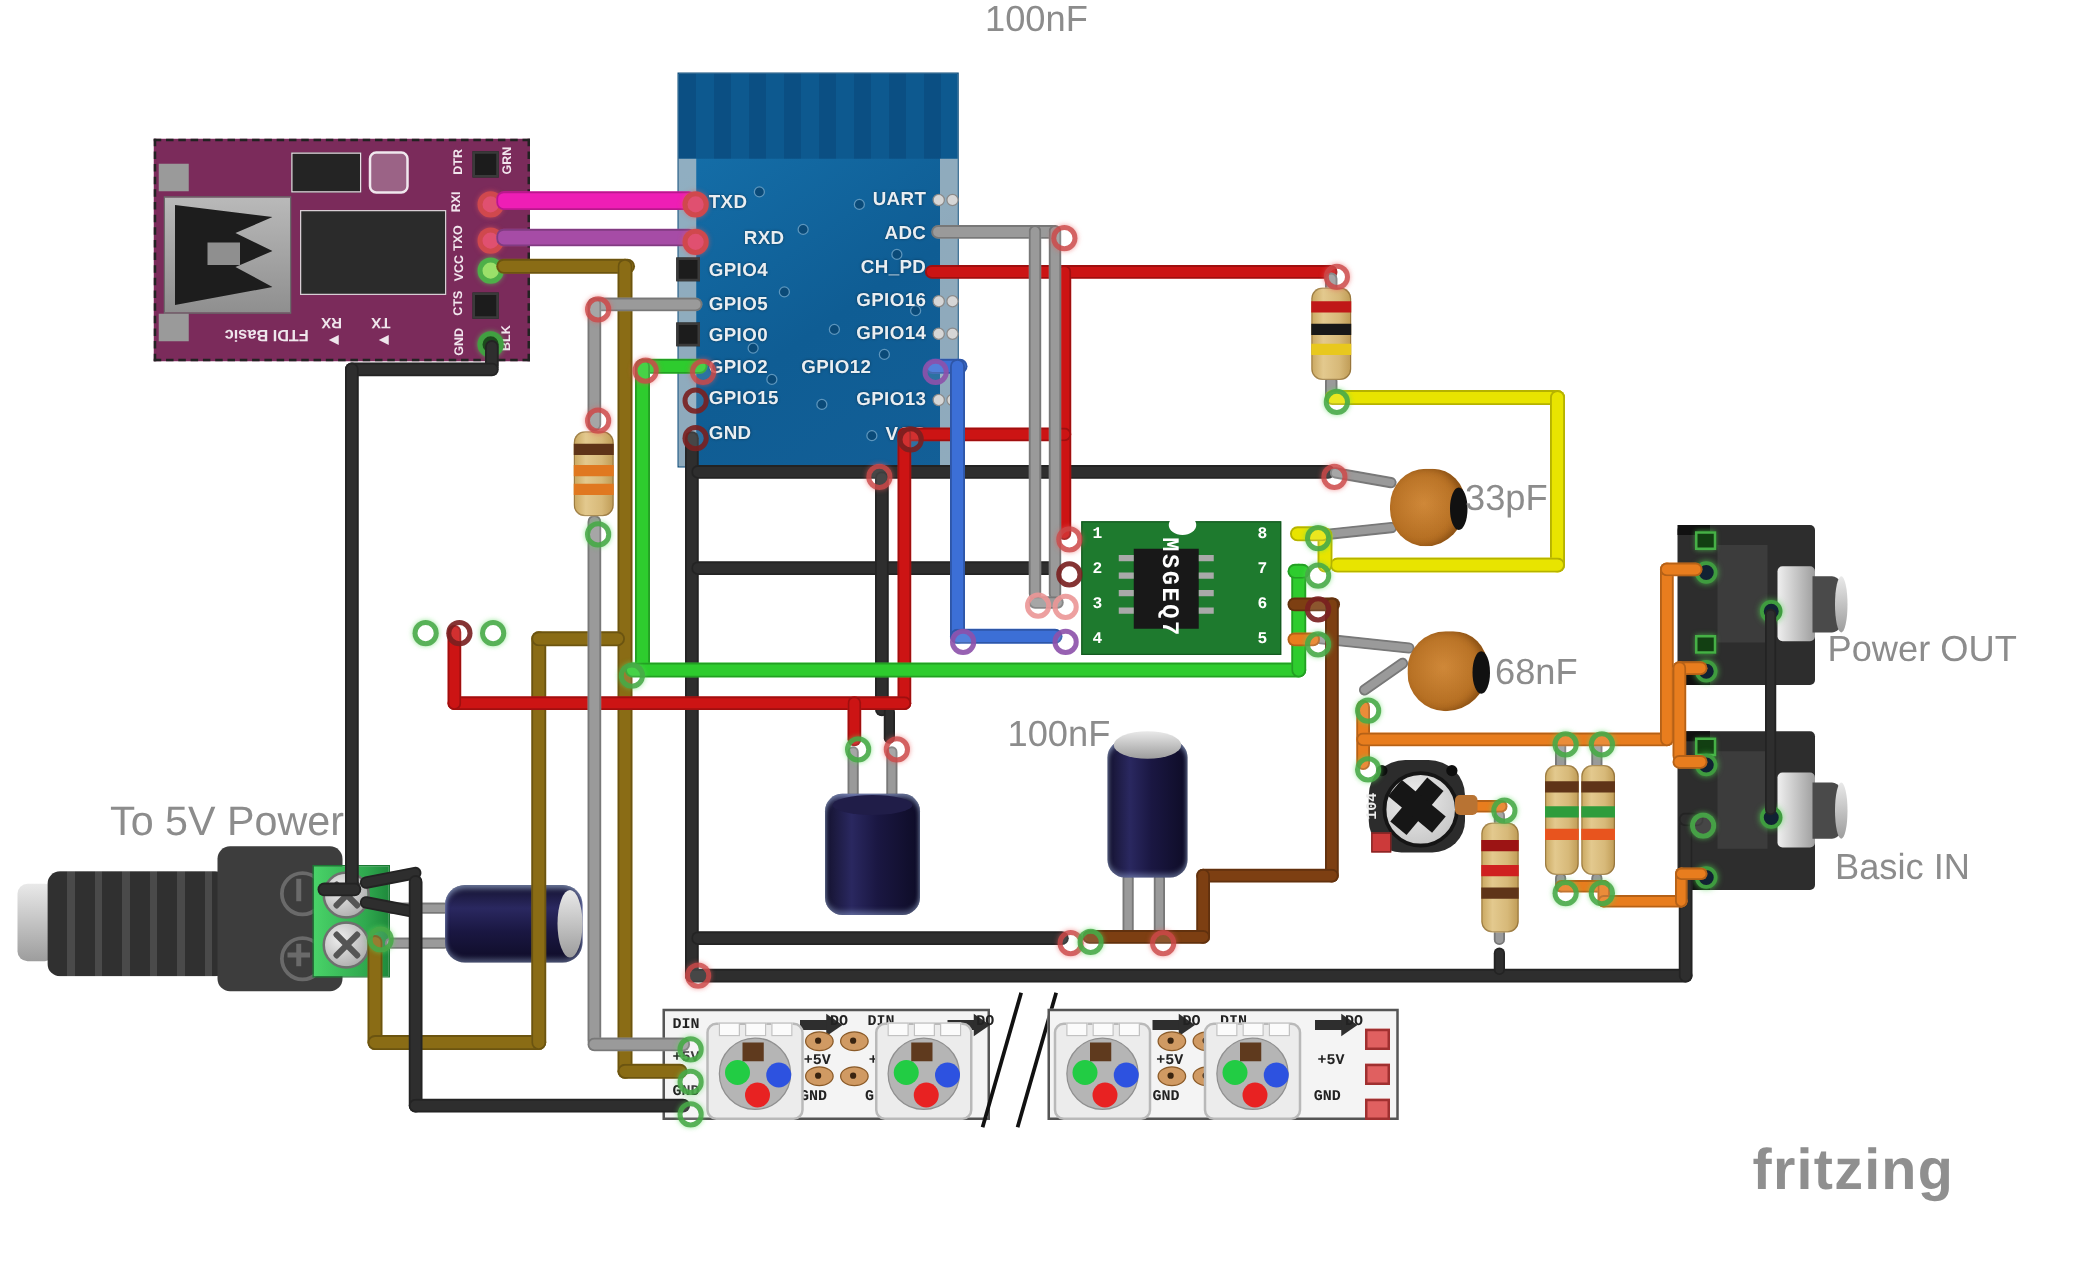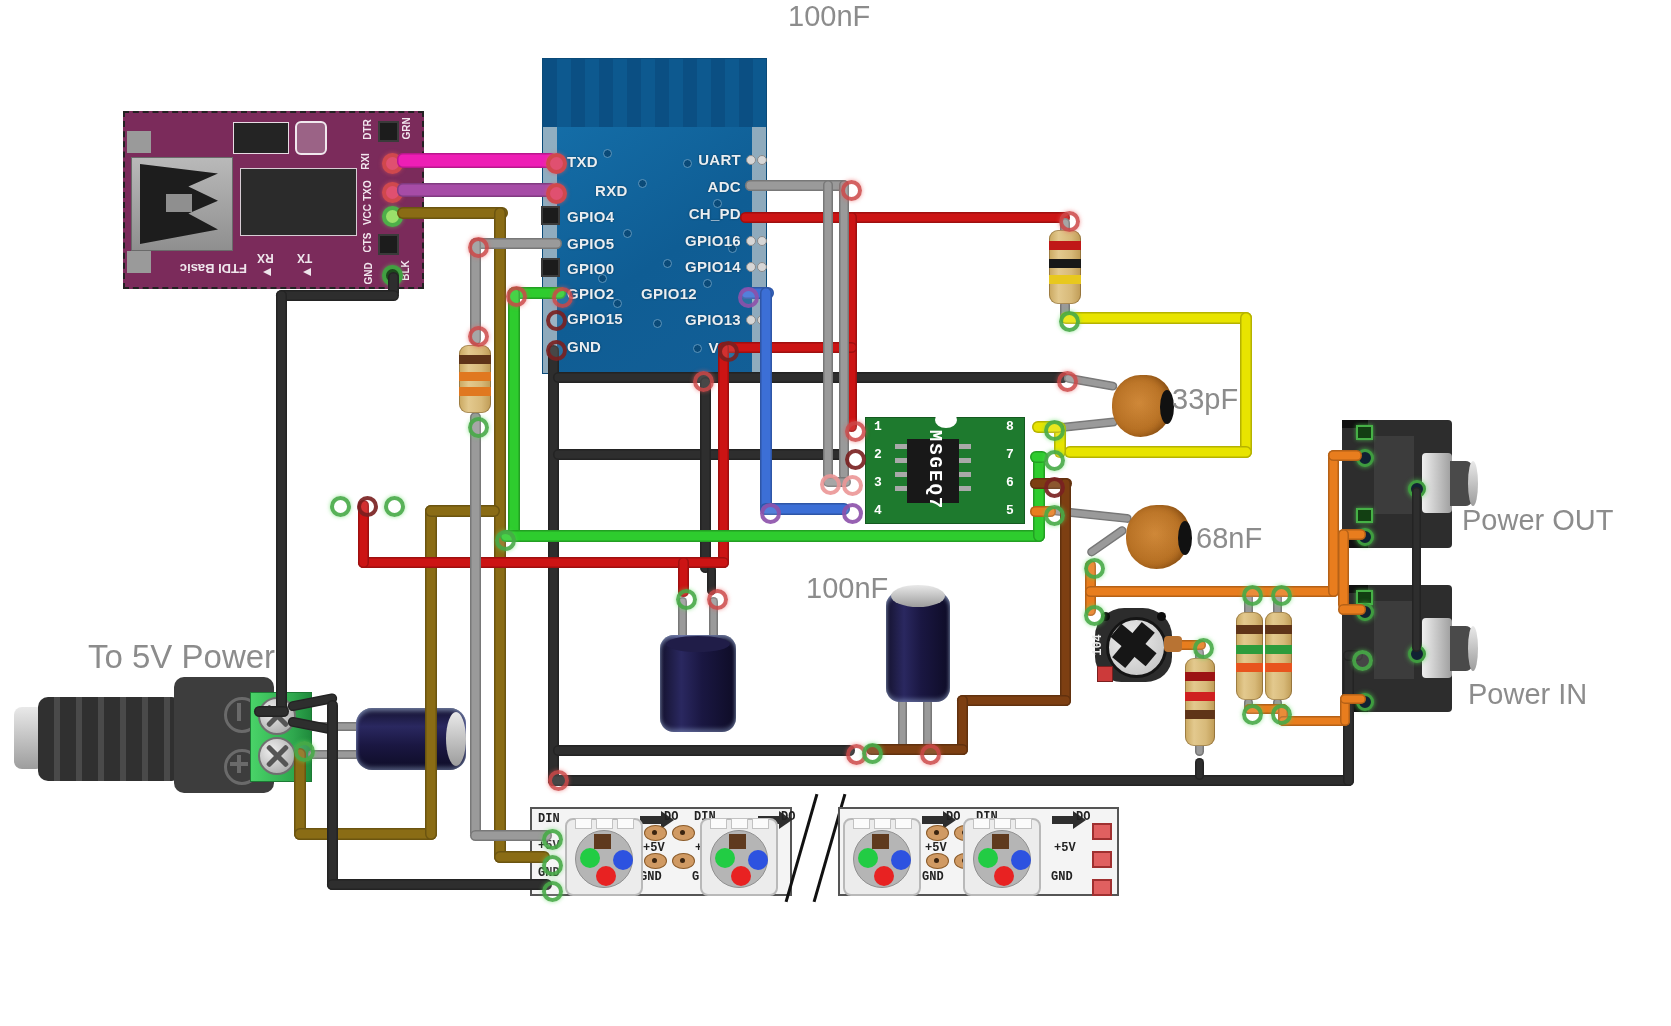--- a/index.html
+++ b/index.html
@@ -508,15 +508,16 @@
   <div class="ring rg" style="left:542px;top:855px;"></div>
   <div class="ring rg" style="left:542px;top:881px;"></div>
   <div class="ring rg" style="left:1352px;top:650px;"></div>
 
   <div class="lbl" style="left:788px;top:0px;">100nF</div>
   <div class="lbl" style="left:88px;top:638px;font-size:33px;">To 5V Power</div>
   <div class="lbl" style="left:806px;top:572px;">100nF</div>
   <div class="lbl" style="left:1172px;top:383px;">33pF</div>
   <div class="lbl" style="left:1196px;top:522px;">68nF</div>
   <div class="lbl" style="left:1462px;top:504px;">Power OUT</div>
-  <div class="lbl" style="left:1468px;top:678px;">Power IN</div>
+  <div class="lbl" style="left:1468px;top:678px;">Basic IN</div>
+  <div class="lbl" style="left:1402px;top:908px;font-size:46px;font-weight:bold;color:#8f8f8f;letter-spacing:1px;">fritzing</div>
 
 </div>
 
 </body></html>

